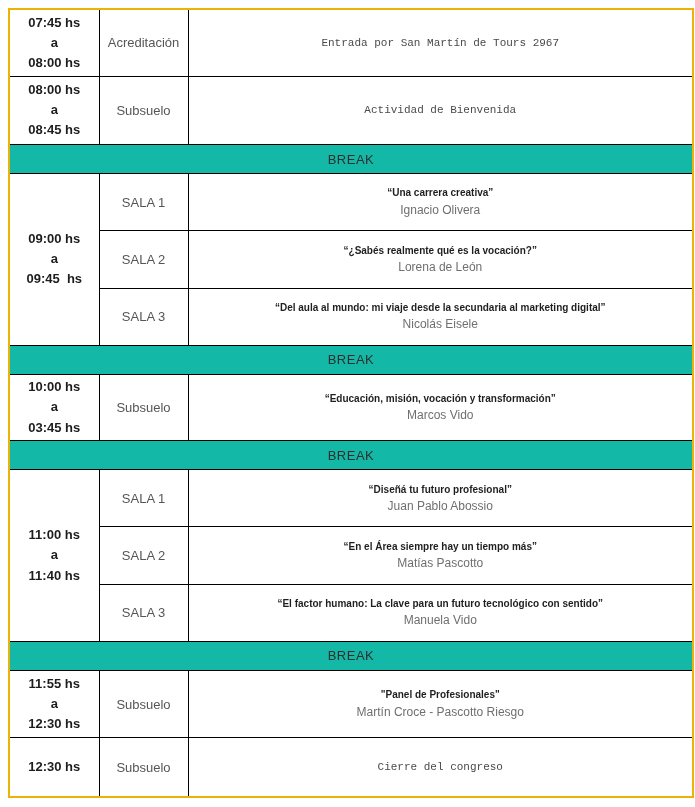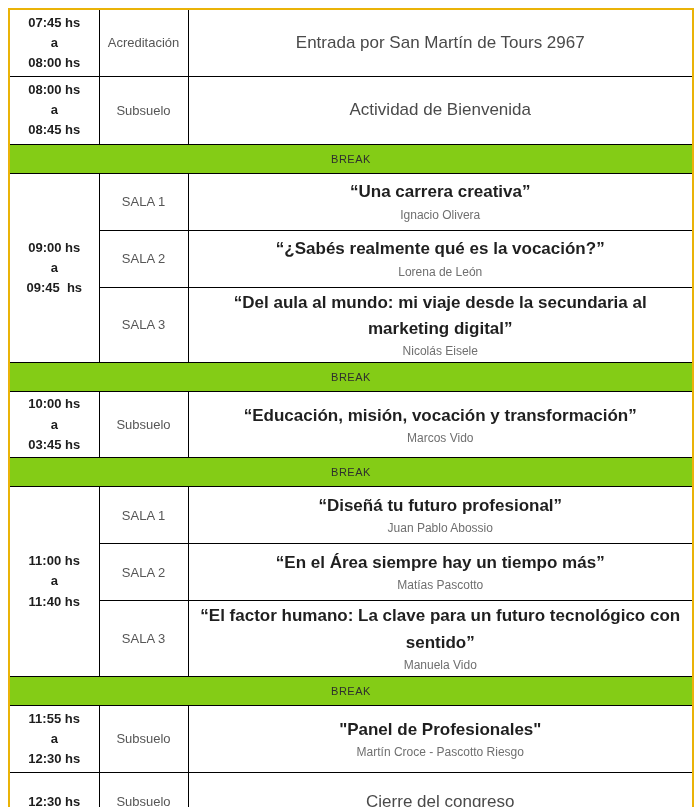--- a/index.html
+++ b/index.html
@@ -44,41 +44,42 @@
   .time-cell .tline { display: block; white-space: pre-wrap; }
   .time-cell .tsep  { display: block; font-weight: 600; }
 
   .loc-cell {
     font-size: 13px;
     font-weight: 400;
     color: #565656;
     margin-top: 28px;
   }
   .event-plain {
-    font-size: 17px;
+    font-size: 11px;
     font-weight: 400;
     color: #4a4a4a;
+    font-family: Liberation Mono, monospace;
   }
   .event-title {
     display: block;
-    font-size: 17px;
+    font-size: 10px;
     font-weight: 700;
     color: #1f1f1f;
     line-height: 1.55;
   }
   .event-speaker {
     display: block;
     font-size: 12px;
     font-weight: 400;
     color: #6f6f6f;
     line-height: 1.5;
   }
   tr.break-row td {
-    background: #84cc16;
-    font-size: 11px;
+    background: #14b8a6;
+    font-size: 13px;
     font-weight: 400;
     color: #2e2e2e;
     letter-spacing: 0.5px;
     padding: 0;
   }
 
   tr.h-r1 { height: 67px; }
   tr.h-r2 { height: 68px; }
   tr.h-break { height: 29px; }
   tr.h-sub { height: 57px; }

